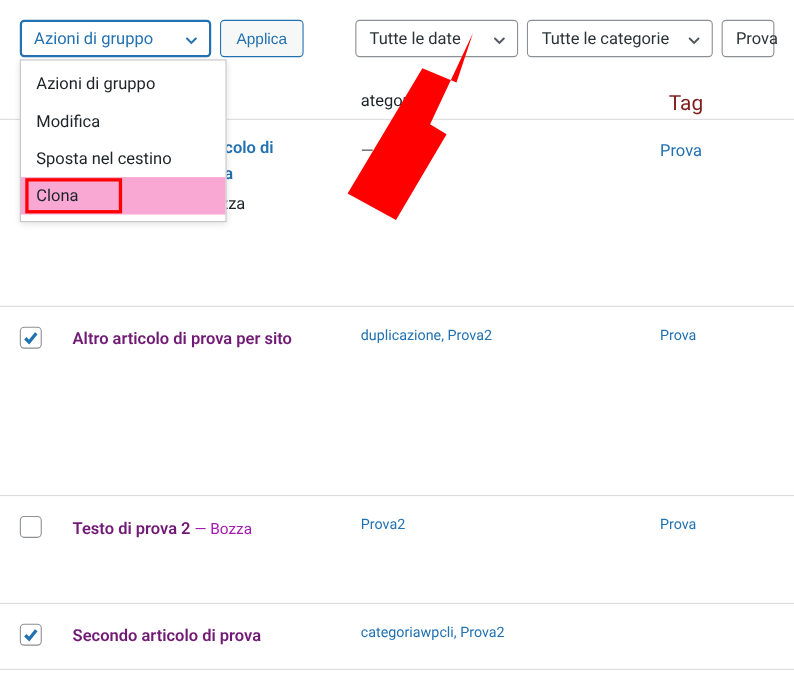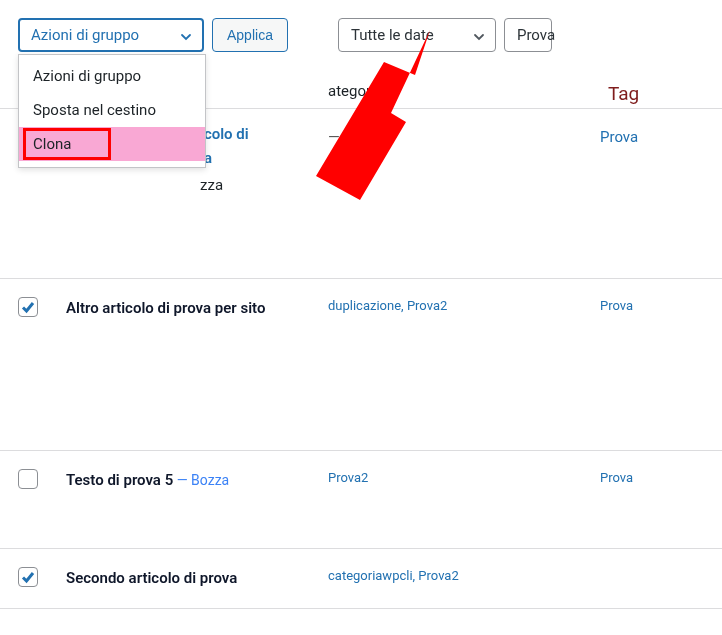--- a/index.html
+++ b/index.html
@@ -108,29 +108,29 @@
     border-radius: 4px;
     background: #fff;
     cursor: pointer;
     display: flex;
     align-items: center;
     justify-content: center;
   }
   .checkbox.checked svg { display: block; }
   .checkbox svg { display: none; width: 16px; height: 16px; stroke: #2271b1; stroke-width: 3; fill: none; }
   .title-link {
-    color: #0f172a;
+    color: #701a75;
     font-weight: 600;
     font-size: 15px;
     text-decoration: none;
     cursor: pointer;
     line-height: 1.5;
   }
   .title-suffix {
-    color: #3b82f6;
+    color: #a21caf;
     font-weight: 400;
   }
   .cat-link {
     color: #2271b1;
     font-size: 13px;
     text-decoration: none;
     cursor: pointer;
   }
   .peek-title {
     position: absolute;
@@ -207,27 +207,36 @@
   <button class="apply-btn">Applica</button>
   <div style="width:34px;"></div>
   <div class="select-box" style="width:158px;">
     <span>Tutte le date</span>
     <span class="chev">
       <svg viewBox="0 0 12 12">
           <path d="M2 4 L6 8 L10 4" stroke="#50575e" stroke-width="1.8" fill="none" stroke-linecap="round"></path>
         </svg>
     </span>
   </div>
+  <div class="select-box" style="width:180px;">
+    <span>Tutte le categorie</span>
+    <span class="chev">
+      <svg viewBox="0 0 12 12">
+          <path d="M2 4 L6 8 L10 4" stroke="#50575e" stroke-width="1.8" fill="none" stroke-linecap="round"></path>
+        </svg>
+    </span>
+  </div>
   <div class="select-box" style="width:48px; padding-right:8px;">
     <span>Prova</span>
   </div>
 </div>
 
 <div class="dropdown" id="dropdown">
     <div class="dropdown-item">Azioni di gruppo</div>
+    <div class="dropdown-item">Modifica</div>
     <div class="dropdown-item">Sposta nel cestino</div>
     <div class="dropdown-item hover">Clona<div class="highlight-box"></div></div>
   </div>
 
 <div style="position:absolute; left:328px; top:82px; font-size:15px; color:#1d2327; z-index:5;">ategorie</div>
 <div style="position:absolute; left:608px; top:82px; font-size:19px; color:#7f1d1d; z-index:5;">Tag</div>
 <div style="position:absolute; left:0; right:0; top:108px; height:1px; background:#dcdcde; z-index:2;"></div>
 
 <div class="peek-title">
   <span>icolo di</span><br>
@@ -248,21 +257,21 @@
         </div>
       </div>
       <div class="col-title"><a class="title-link">Altro articolo di prova per sito</a></div>
       <div class="col-categories"><a class="cat-link">duplicazione, Prova2</a></div>
       <div class="col-tag"><a class="cat-link">Prova</a></div>
     </div>
     <div class="row tallm">
       <div class="col-check">
         <div class="checkbox"></div>
       </div>
-      <div class="col-title"><a class="title-link">Testo di prova 5</a><span class="title-suffix"> — Bozza</span></div>
+      <div class="col-title"><a class="title-link">Testo di prova 2</a><span class="title-suffix"> — Bozza</span></div>
       <div class="col-categories"><a class="cat-link">Prova2</a></div>
       <div class="col-tag"><a class="cat-link">Prova</a></div>
     </div>
     <div class="row ">
       <div class="col-check">
         <div class="checkbox checked">
           <svg viewBox="0 0 16 16">
             <polyline points="3,8.5 6.5,12 13,4"></polyline>
           </svg>
         </div>

